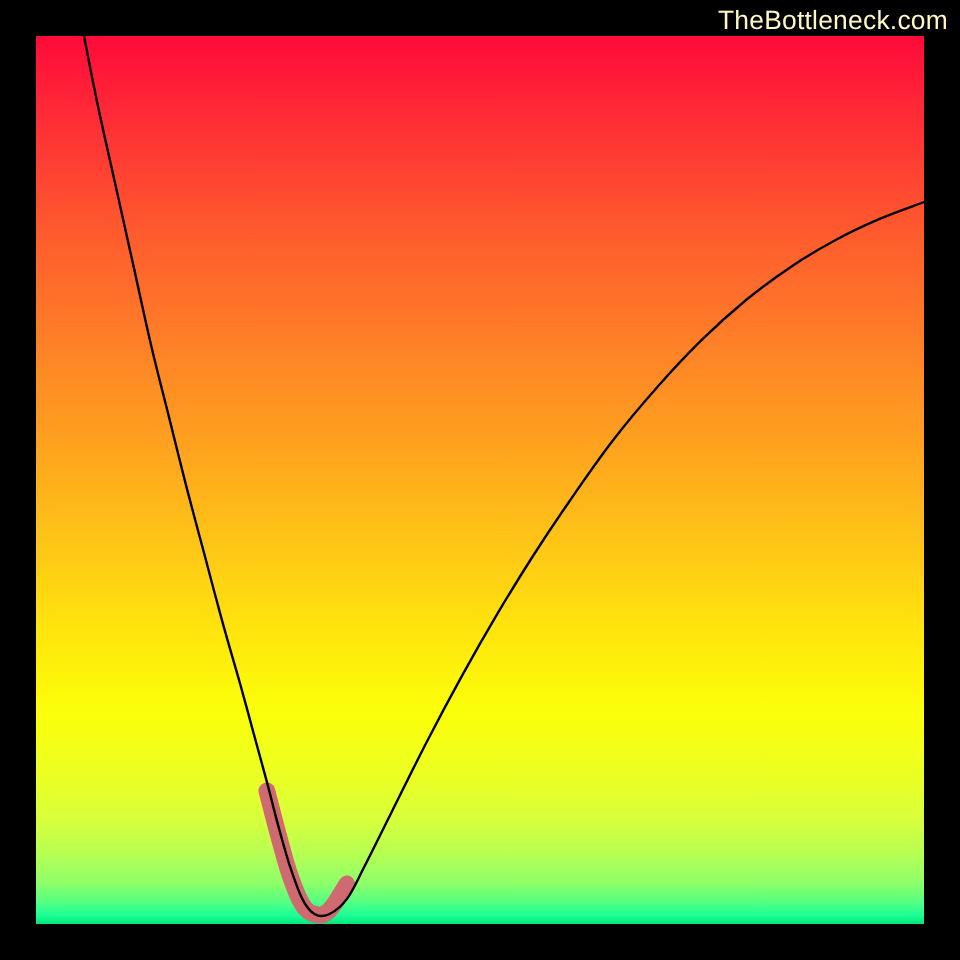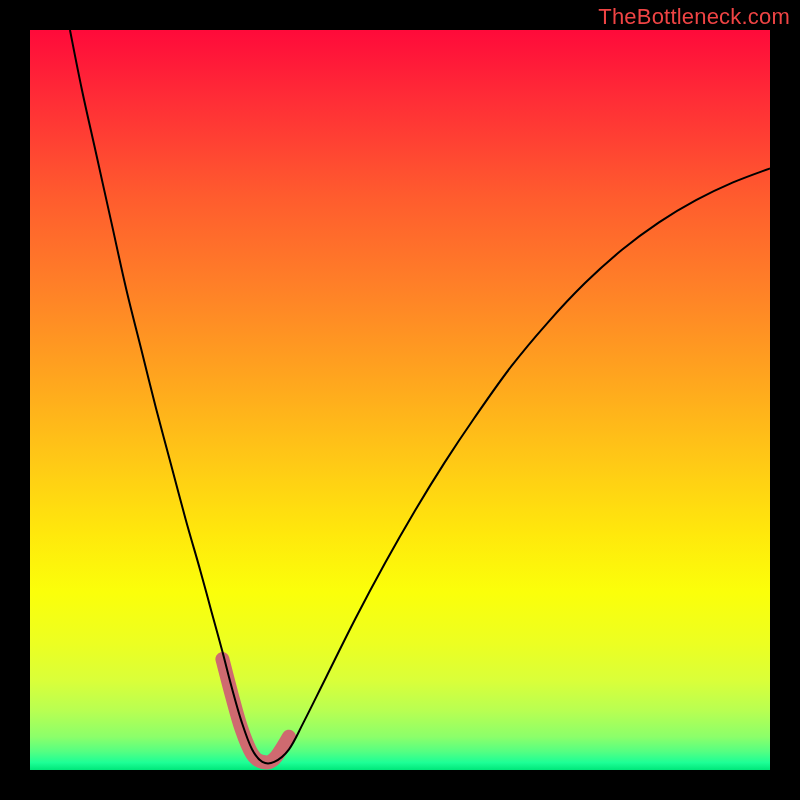--- a/index.html
+++ b/index.html
@@ -34,21 +34,21 @@
     position: absolute;
     left: 0;
     top: 0;
     width: 740px;
     height: 740px;
   }
   .watermark {
     position: absolute;
     top: 4px;
     right: 10px;
-    color: #ef4444;
+    color: #fef9c3;
     font-size: 22px;
     font-weight: 500;
     letter-spacing: 0.2px;
   }
 </style>
 </head>
 <body>
 
 <div class="stage">
 

